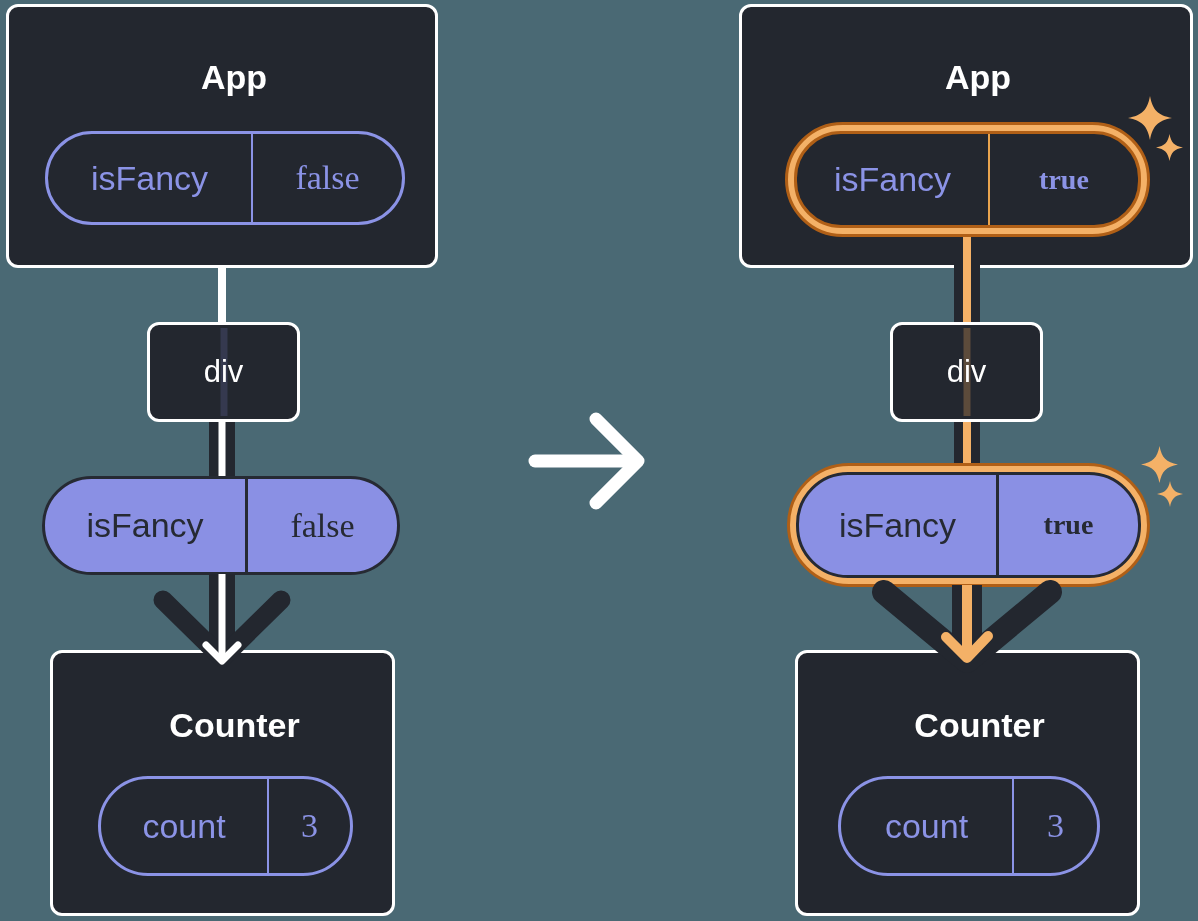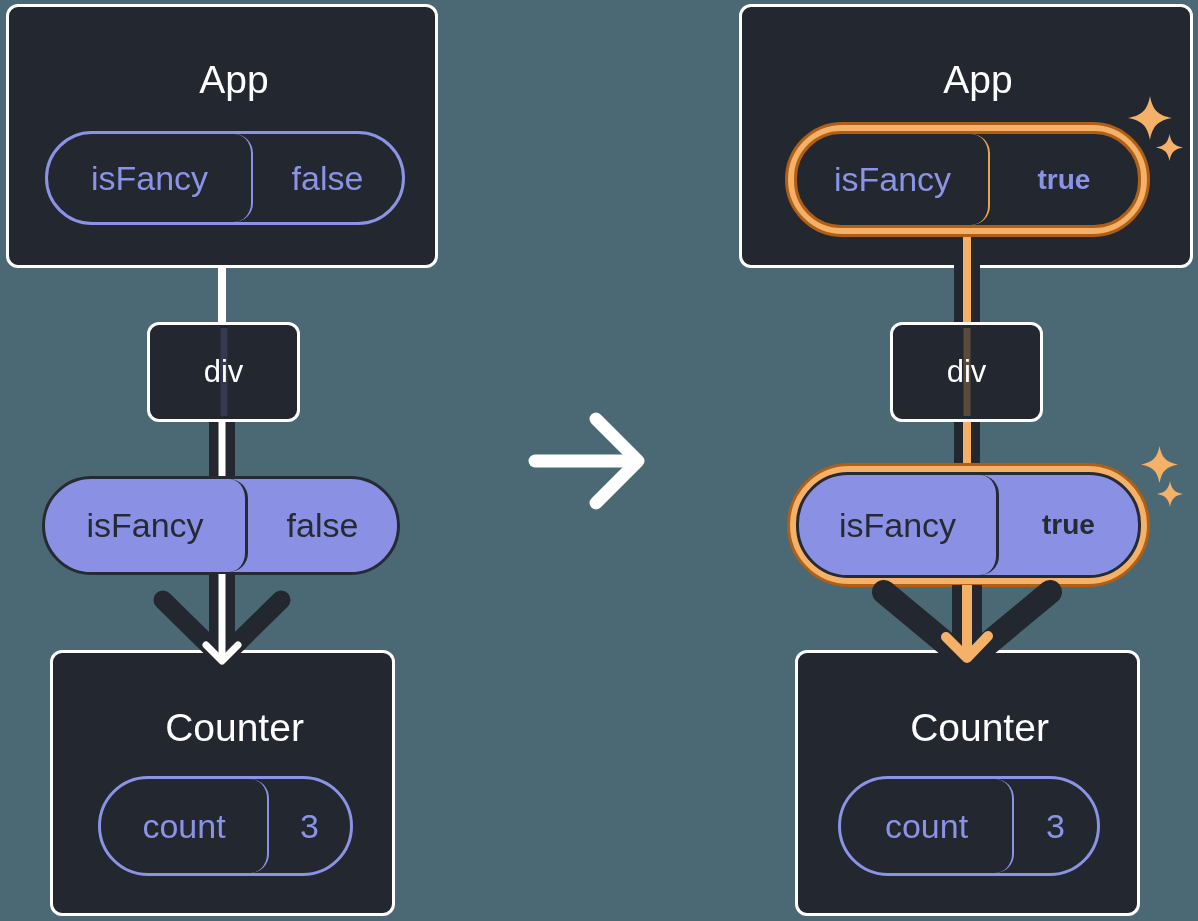--- a/index.html
+++ b/index.html
@@ -7,38 +7,38 @@
   .canvas{
     position:relative;width:1198px;height:921px;
     background:#4a6974;overflow:hidden;
   }
   .box{
     position:absolute;background:#23272f;
     border:3px solid #ffffff;border-radius:12px;box-sizing:border-box;
   }
   .box-title{
     position:absolute;left:0;right:0;text-align:center;
-    color:#ffffff;font-size:39px;font-weight:400;padding-left:24px;
+    color:#ffffff;font-size:34px;font-weight:700;padding-left:24px;
   }
   .pill{
     position:absolute;display:flex;box-sizing:border-box;overflow:hidden;
   }
   .pill-outline{
     border:3px solid #8b93e6;border-radius:60px;color:#8b93e6;
   }
   .pill-filled{
     background:#8a90e4;border:3px solid #262a33;border-radius:60px;color:#262a33;
   }
   .pill-cell{
     display:flex;align-items:center;justify-content:center;
-    font-size:34px;box-sizing:border-box;border-radius:19px;
+    font-size:34px;box-sizing:border-box;
   }
   .pill-cell.key-outline{border-right:2px solid #8b93e6;}
   .pill-cell.key-filled{border-right:3px solid #262a33;}
-  .pill-cell.grow{flex:1;}
+  .pill-cell.grow{flex:1;font-family:Liberation Serif, serif;}
   .bold-val{font-weight:bold;font-size:28px;}
   .ring{
     position:absolute;box-sizing:border-box;
     border:3px solid #b05f16;background:#f4b167;padding:6px;
   }
   .ring-inner{
     width:100%;height:100%;display:flex;box-sizing:border-box;overflow:hidden;
   }
   .band{position:absolute;background:#23272f;}
   .band-core{position:absolute;top:0;bottom:0;left:50%;transform:translateX(-50%);}

